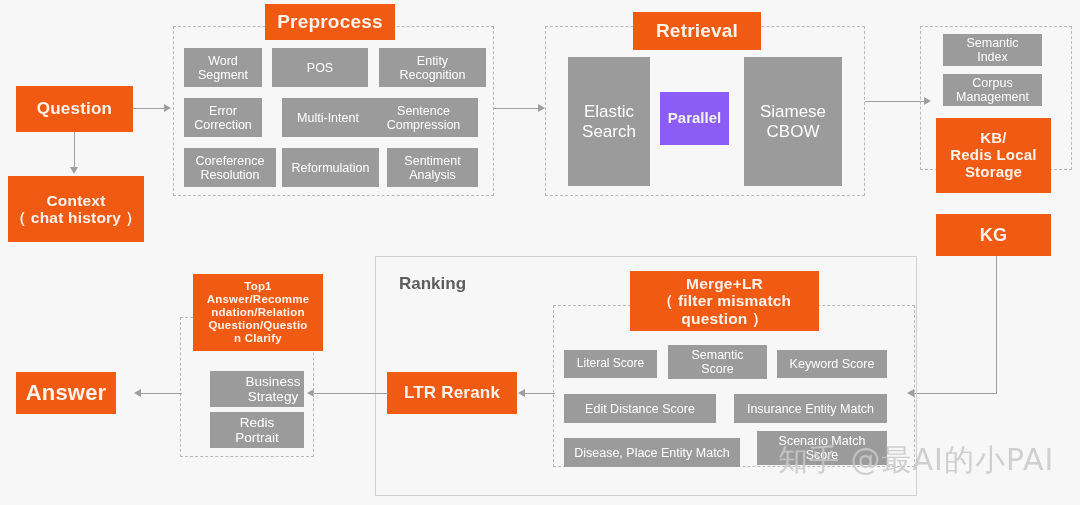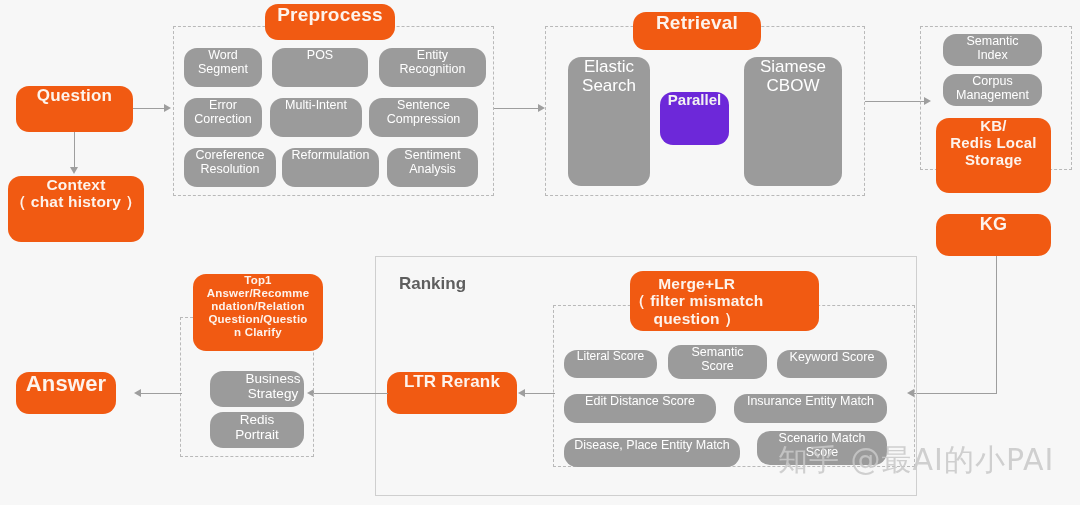--- a/index.html
+++ b/index.html
@@ -7,39 +7,38 @@
     width:1080px;height:505px;
     background:#f7f7f7;
     font-family:"Liberation Sans","DejaVu Sans",sans-serif;
     overflow:hidden;
   }
   #canvas{position:relative;width:1080px;height:505px;background:#f7f7f7;}
 
   
   .box{
     position:absolute;
-    display:flex;align-items:flex-start;justify-content:center;
+    display:flex;align-items:center;justify-content:center;
     text-align:center;
     box-sizing:border-box;
     line-height:1.12;
-    border-radius:13px;
   }
   .orange{
     background:#f15a12;
     color:#fdf3ec;
     font-weight:bold;
     letter-spacing:.2px;
   }
   .grey{
     background:#9b9b9b;
     color:#ffffff;
     font-weight:normal;
   }
   .dark{
-    background:#6d28d9;
+    background:#8b5cf6;
     color:#f2f2f2;
     font-weight:bold;
   }
   .dashed{
     position:absolute;
     border:1.4px dashed #b9b9b9;
     box-sizing:border-box;
     background:transparent;
   }
   .solidbox{
@@ -130,21 +129,21 @@
   </div>
   <div class="box grey" style="left:379px;top:48px;width:107px;height:39px;font-size:12.5px;white-space:pre-line;">
     <span>Entity
 Recognition</span>
   </div>
 
   <div class="box grey" style="left:184px;top:98px;width:78px;height:39px;font-size:12.5px;white-space:pre-line;">
     <span>Error
 Correction</span>
   </div>
-  <div class="box grey" style="left:270px;top:98px;width:92px;height:39px;font-size:12.5px;white-space:pre-line;">
+  <div class="box grey" style="left:282px;top:98px;width:92px;height:39px;font-size:12.5px;white-space:pre-line;">
     <span>Multi-Intent</span>
   </div>
   <div class="box grey" style="left:369px;top:98px;width:109px;height:39px;font-size:12.5px;white-space:pre-line;">
     <span>Sentence
 Compression</span>
   </div>
 
   <div class="box grey" style="left:184px;top:148px;width:92px;height:39px;font-size:12.5px;white-space:pre-line;">
     <span>Coreference
 Resolution</span>

